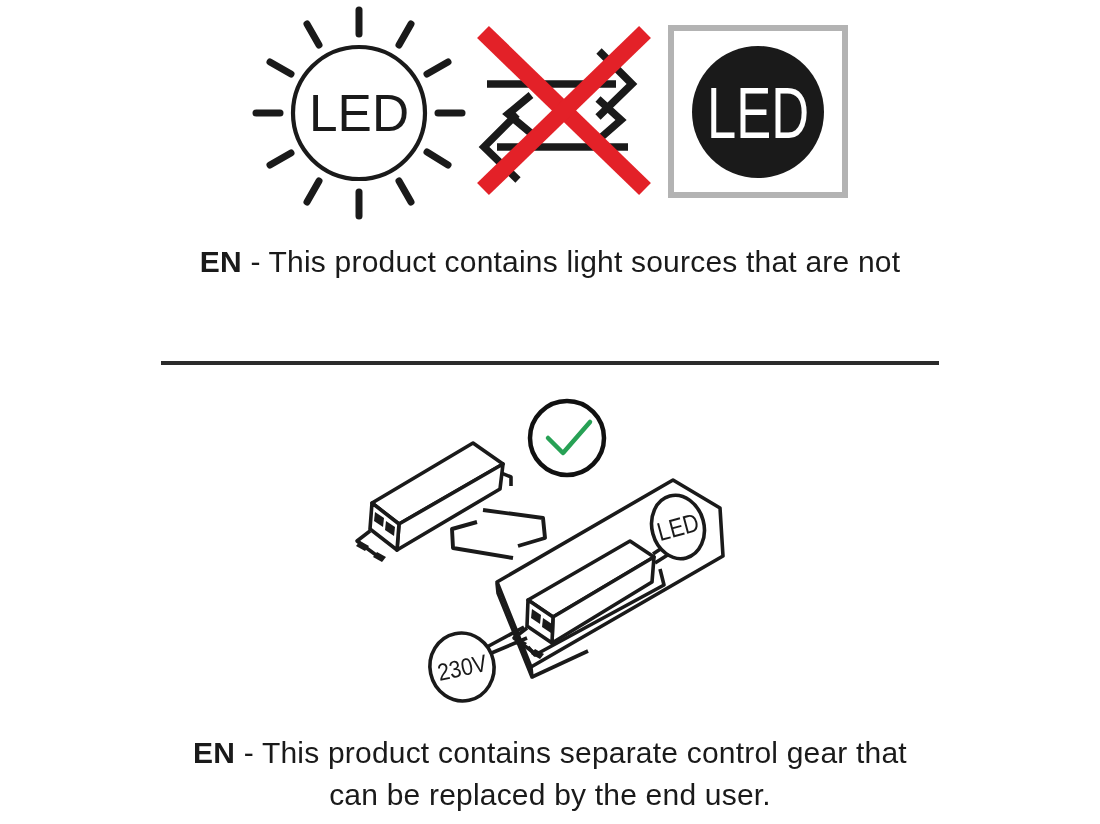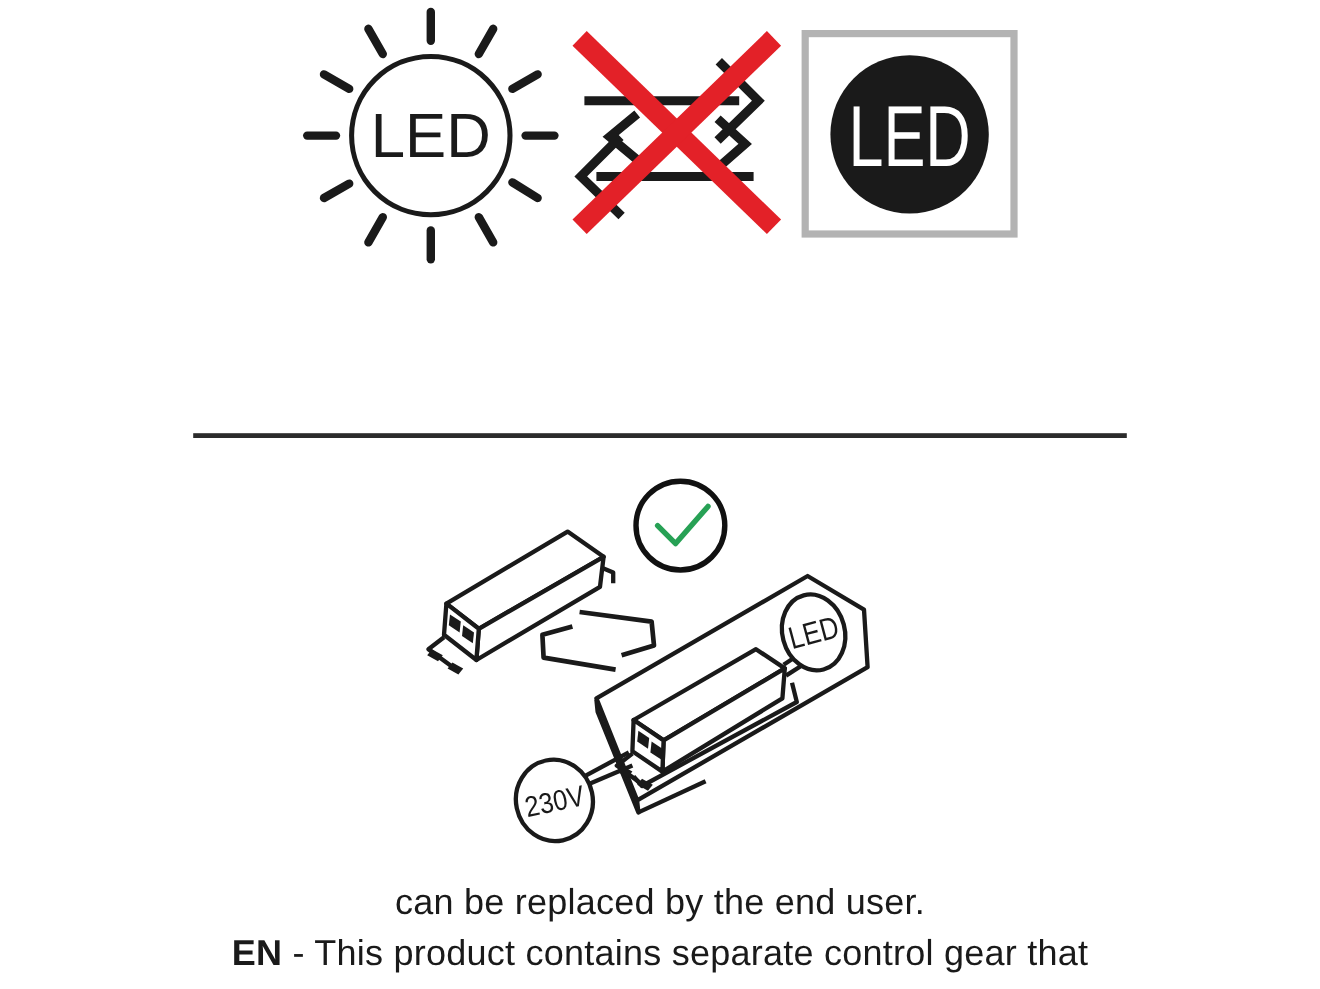--- a/index.html
+++ b/index.html
@@ -58,20 +58,21 @@
   </g>
 
   <g>
     <rect x="671" y="28" width="174" height="167" fill="#ffffff" stroke-width="6" stroke="#b3b3b3"></rect>
     <circle cx="758" cy="112" r="66" fill="#1a1a1a"></circle>
     <text x="758" y="138" text-anchor="middle" font-size="72" textLength="102" lengthAdjust="spacingAndGlyphs" fill="#ffffff">LED</text>
   </g>
 </svg>
 
 <div class="abs caption" style="top:241px">
+  <div><b>EN</b> <span>- This product contains light sources that are not</span></div>
 </div>
 
 <div class="abs divider"></div>
 
 <svg class="abs" style="left:330px;top:390px" width="420" height="330" viewBox="0 0 420 330" fill="none" stroke="#1a1a1a" stroke-width="3.6" stroke-linejoin="round">
 
   <polyline points="140,70 181,87 181,96"></polyline>
 
   <g>
     <path fill="#ffffff" d="M42,113 L143,53 L173,74 L69,134 Z"></path>
@@ -127,15 +128,15 @@
     <text x="132" y="286" text-anchor="middle" font-size="24" textLength="50" lengthAdjust="spacingAndGlyphs" fill="#1a1a1a" stroke="none">230V</text>
   </g>
 
   <g stroke-width="4.5">
     <circle cx="237" cy="48" r="37" fill="#ffffff" stroke="#111111"></circle>
     <polyline points="218,48 233,63 260,32" stroke-linecap="round" stroke="#27a155"></polyline>
   </g>
 </svg>
 
 <div class="abs caption" style="top:732px">
+  <div><b>EN</b> <span>- This product contains separate control gear that</span></div>
   <div><span>can be replaced by the end user.</span></div>
-  <div><b>EN</b> <span>- This product contains separate control gear that</span></div>
 </div>
 
 </body></html>

